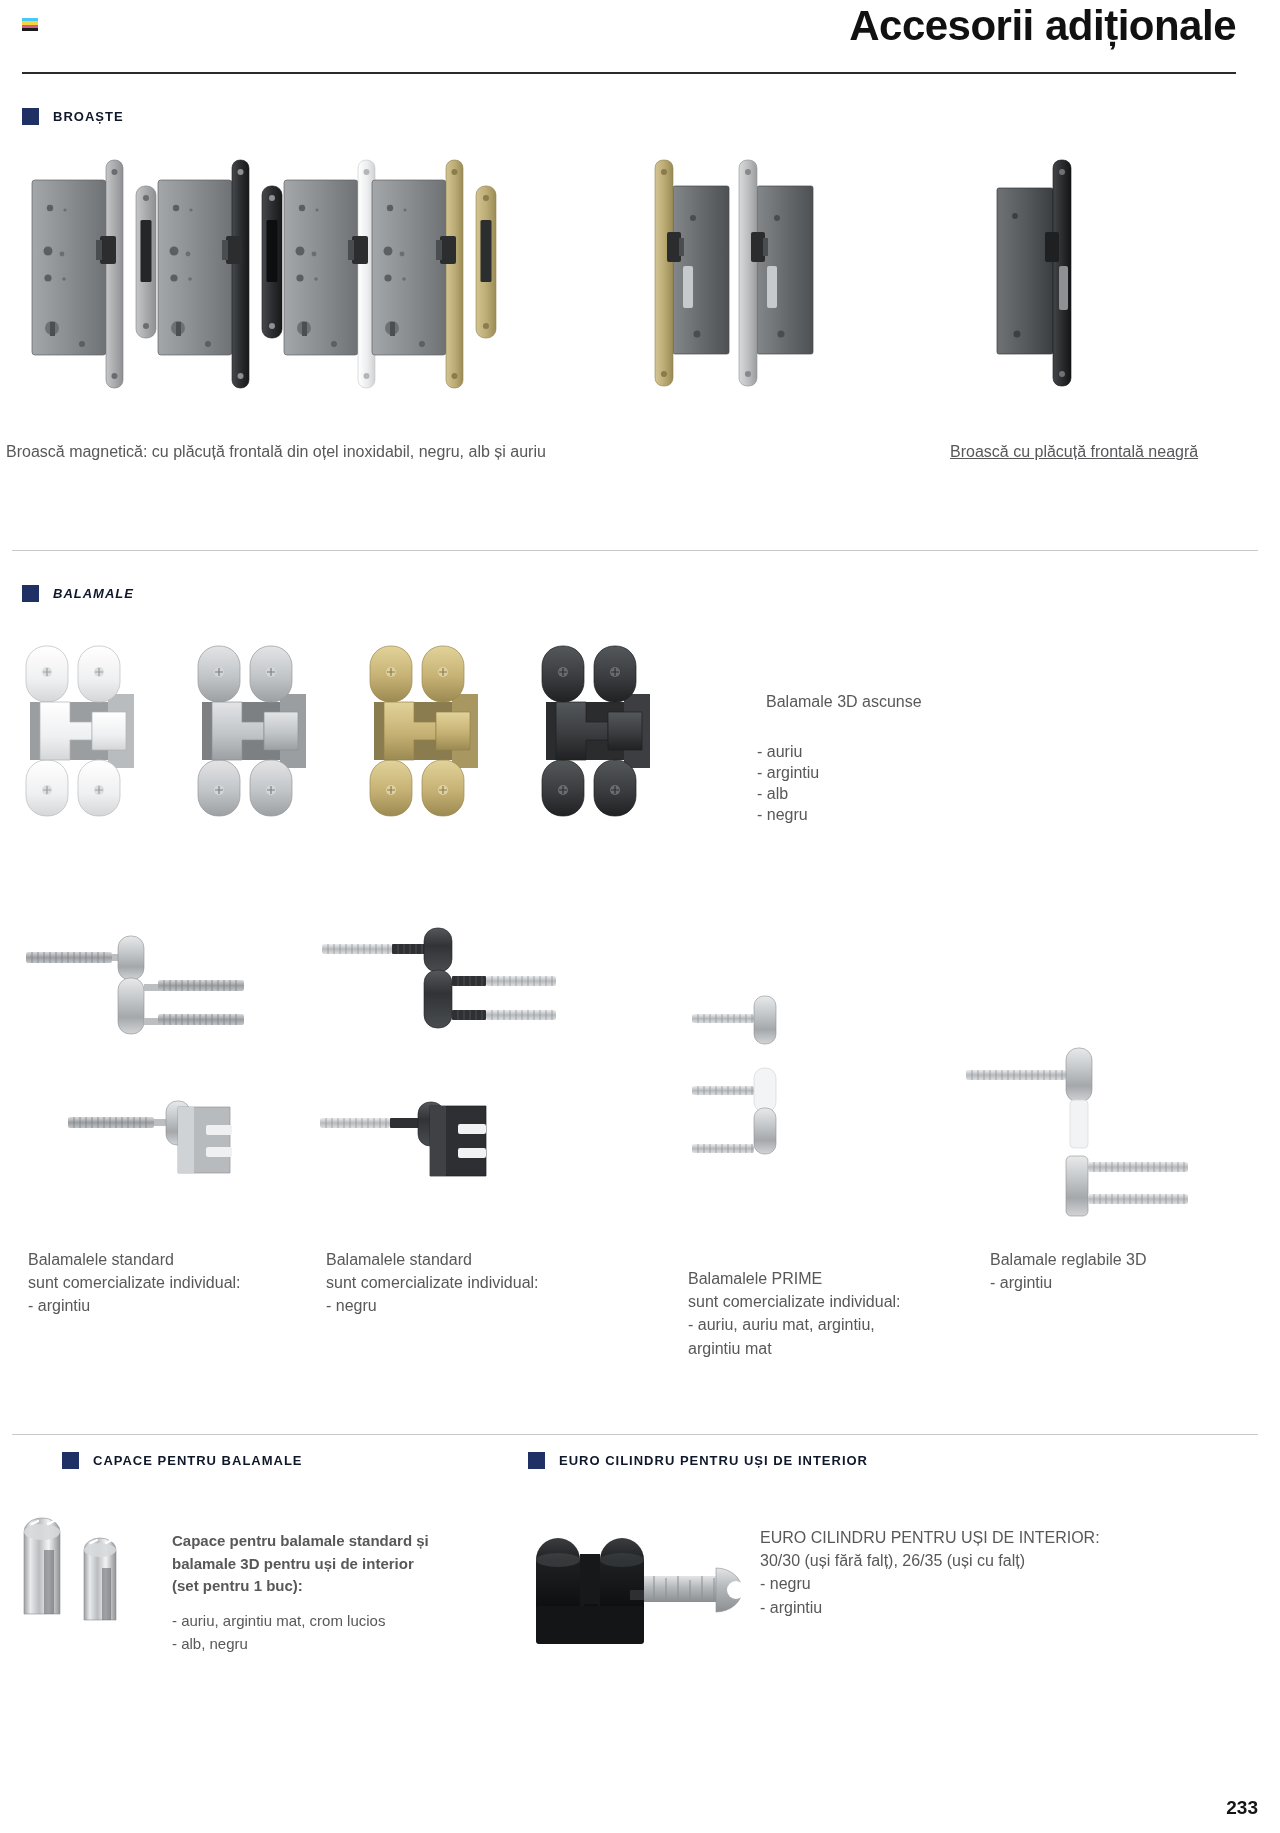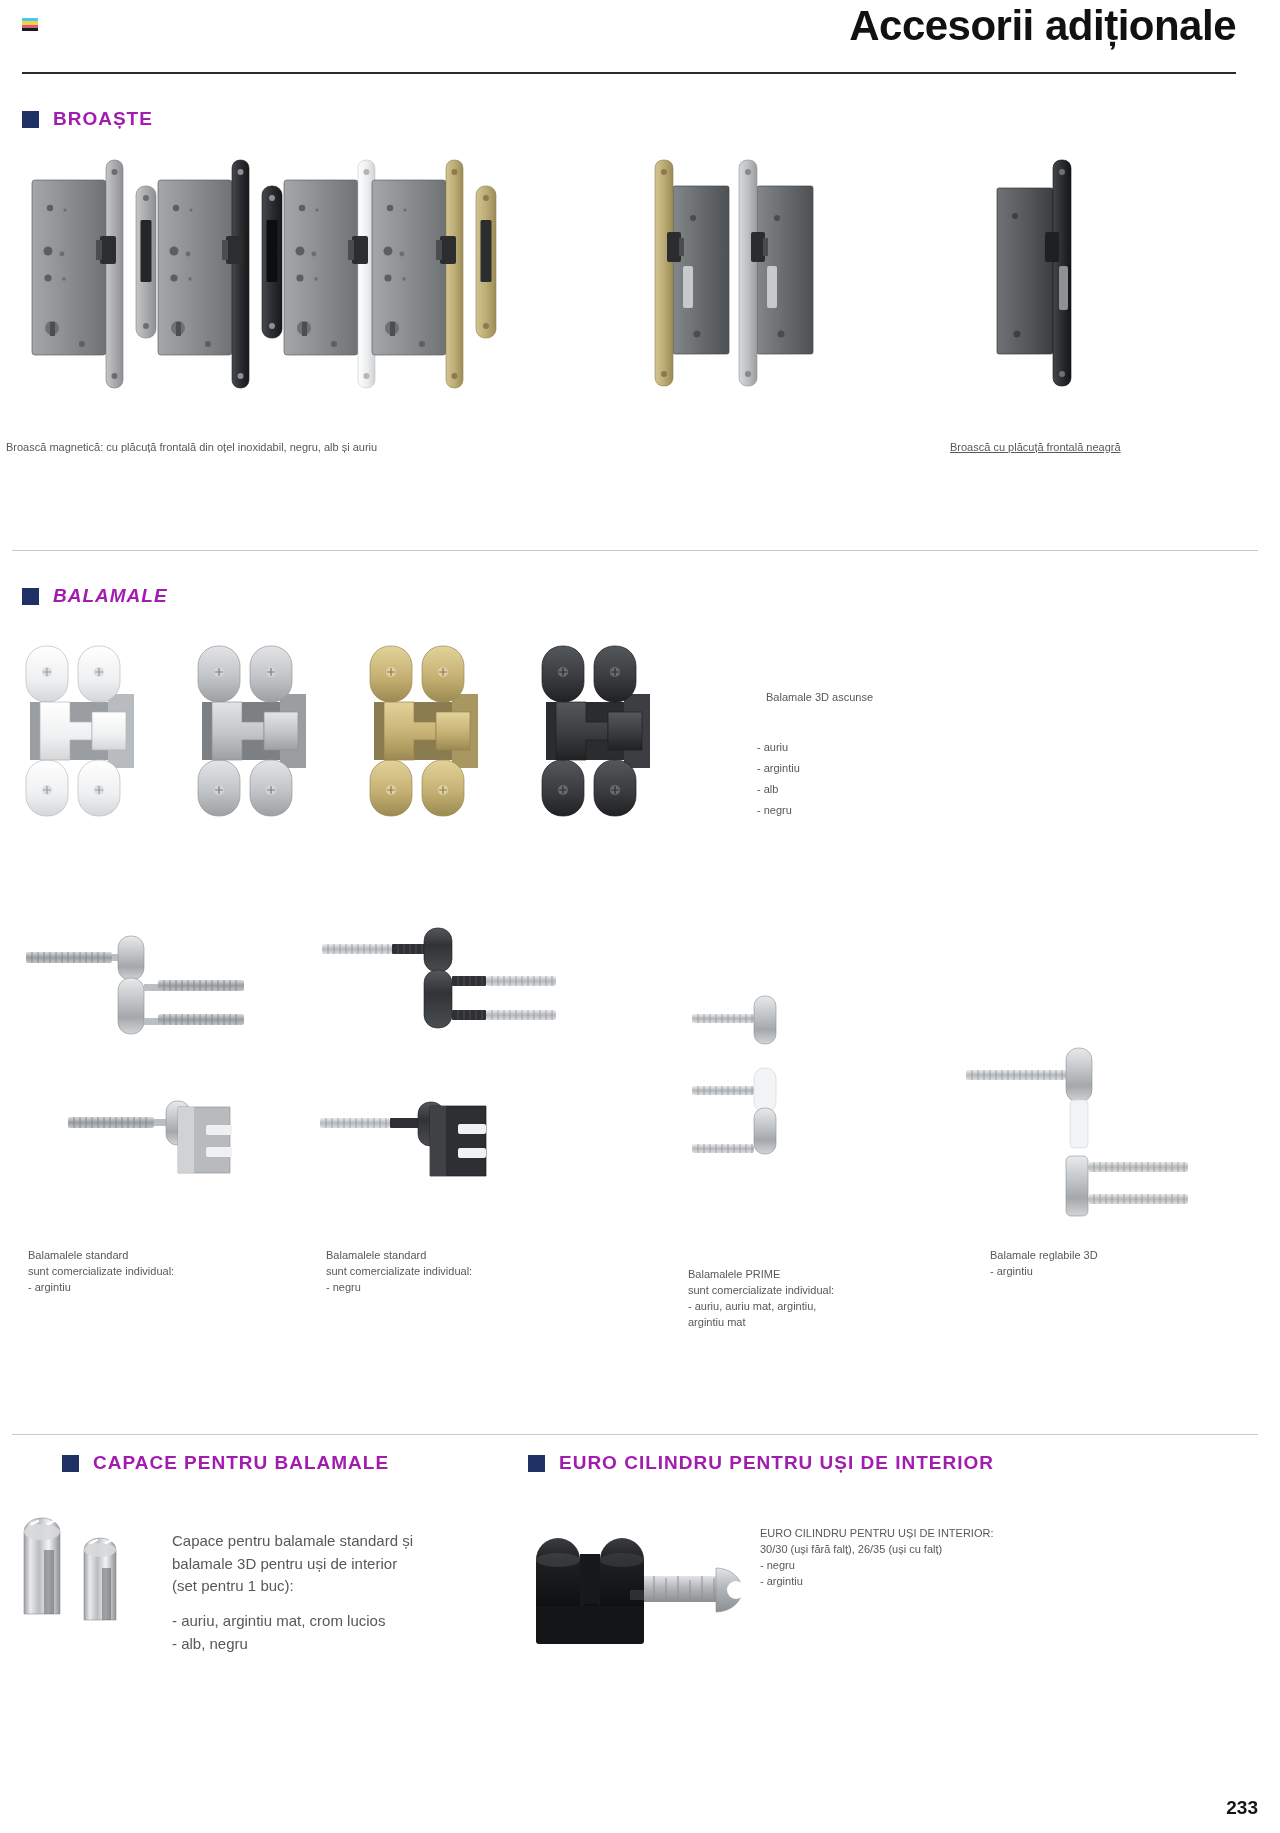--- a/index.html
+++ b/index.html
@@ -58,38 +58,38 @@
     display: flex;
     align-items: center;
     gap: 14px;
   }
   .sec-square {
     width: 17px; height: 17px;
     background: #1f3164;
     flex: 0 0 auto;
   }
   .sec-label {
-    font-size: 19px;
+    font-size: 13px;
     font-weight: 700;
     letter-spacing: 1.0px;
-    color: #a21caf;
+    color: #0f172a;
     white-space: nowrap;
   }
 
   
   .rule {
     position: absolute;
     left: 12px; right: 22px;
     height: 1px;
     background: #c9c9c9;
   }
 
   
   .cap {
-    font-size: 11px;
+    font-size: 16px;
     line-height: 1.45;
     color: #58585a;
     font-family: "Liberation Sans", sans-serif;
     white-space: pre-line;
   }
   .cap-round {
     font-size: 15px;
     line-height: 1.5;
     color: #58585a;
     white-space: pre-line;
@@ -676,21 +676,21 @@
       </g>
       <g transform="translate(62,22)">
         <path d="M8 20 a16 12 0 0 1 32 0 v70 h-32 z" fill="url(#capChr)" stroke="#8a8d90" stroke-width="0.6"></path>
         <ellipse cx="24" cy="20" rx="16" ry="7" fill="#d7d9db" opacity="0.9"></ellipse>
         <path d="M26 38 v52 h9 v-52 z" fill="#5c5f62" opacity="0.55"></path>
         <path d="M15 13 l6 -3 M30 13 l6 -3" stroke="#ffffff" stroke-width="2.2" stroke-linecap="round"></path>
       </g>
     </svg>
   </div>
 
-  <div class="abs cap-round" style="left:172px; top:1530px; width:330px;">Capace pentru balamale standard și
+  <div class="abs cap-round" style="left:172px; top:1530px; width:330px;font-weight:bold;">Capace pentru balamale standard și
 balamale 3D pentru uși de interior
 (set pentru 1 buc):</div>
   <div class="abs cap-round" style="left:172px; top:1610px; width:330px;">- auriu, argintiu mat, crom lucios
 - alb, negru</div>
 
   <div class="artbox" style="left:518px; top:1498px; width:280px; height:160px;">
     <svg width="280" height="160" viewBox="0 0 280 160">
       <defs>
         <linearGradient id="cylBody" x1="0" y1="0" x2="0" y2="1">
           <stop offset="0%" stop-color="#3b3d40"></stop>

